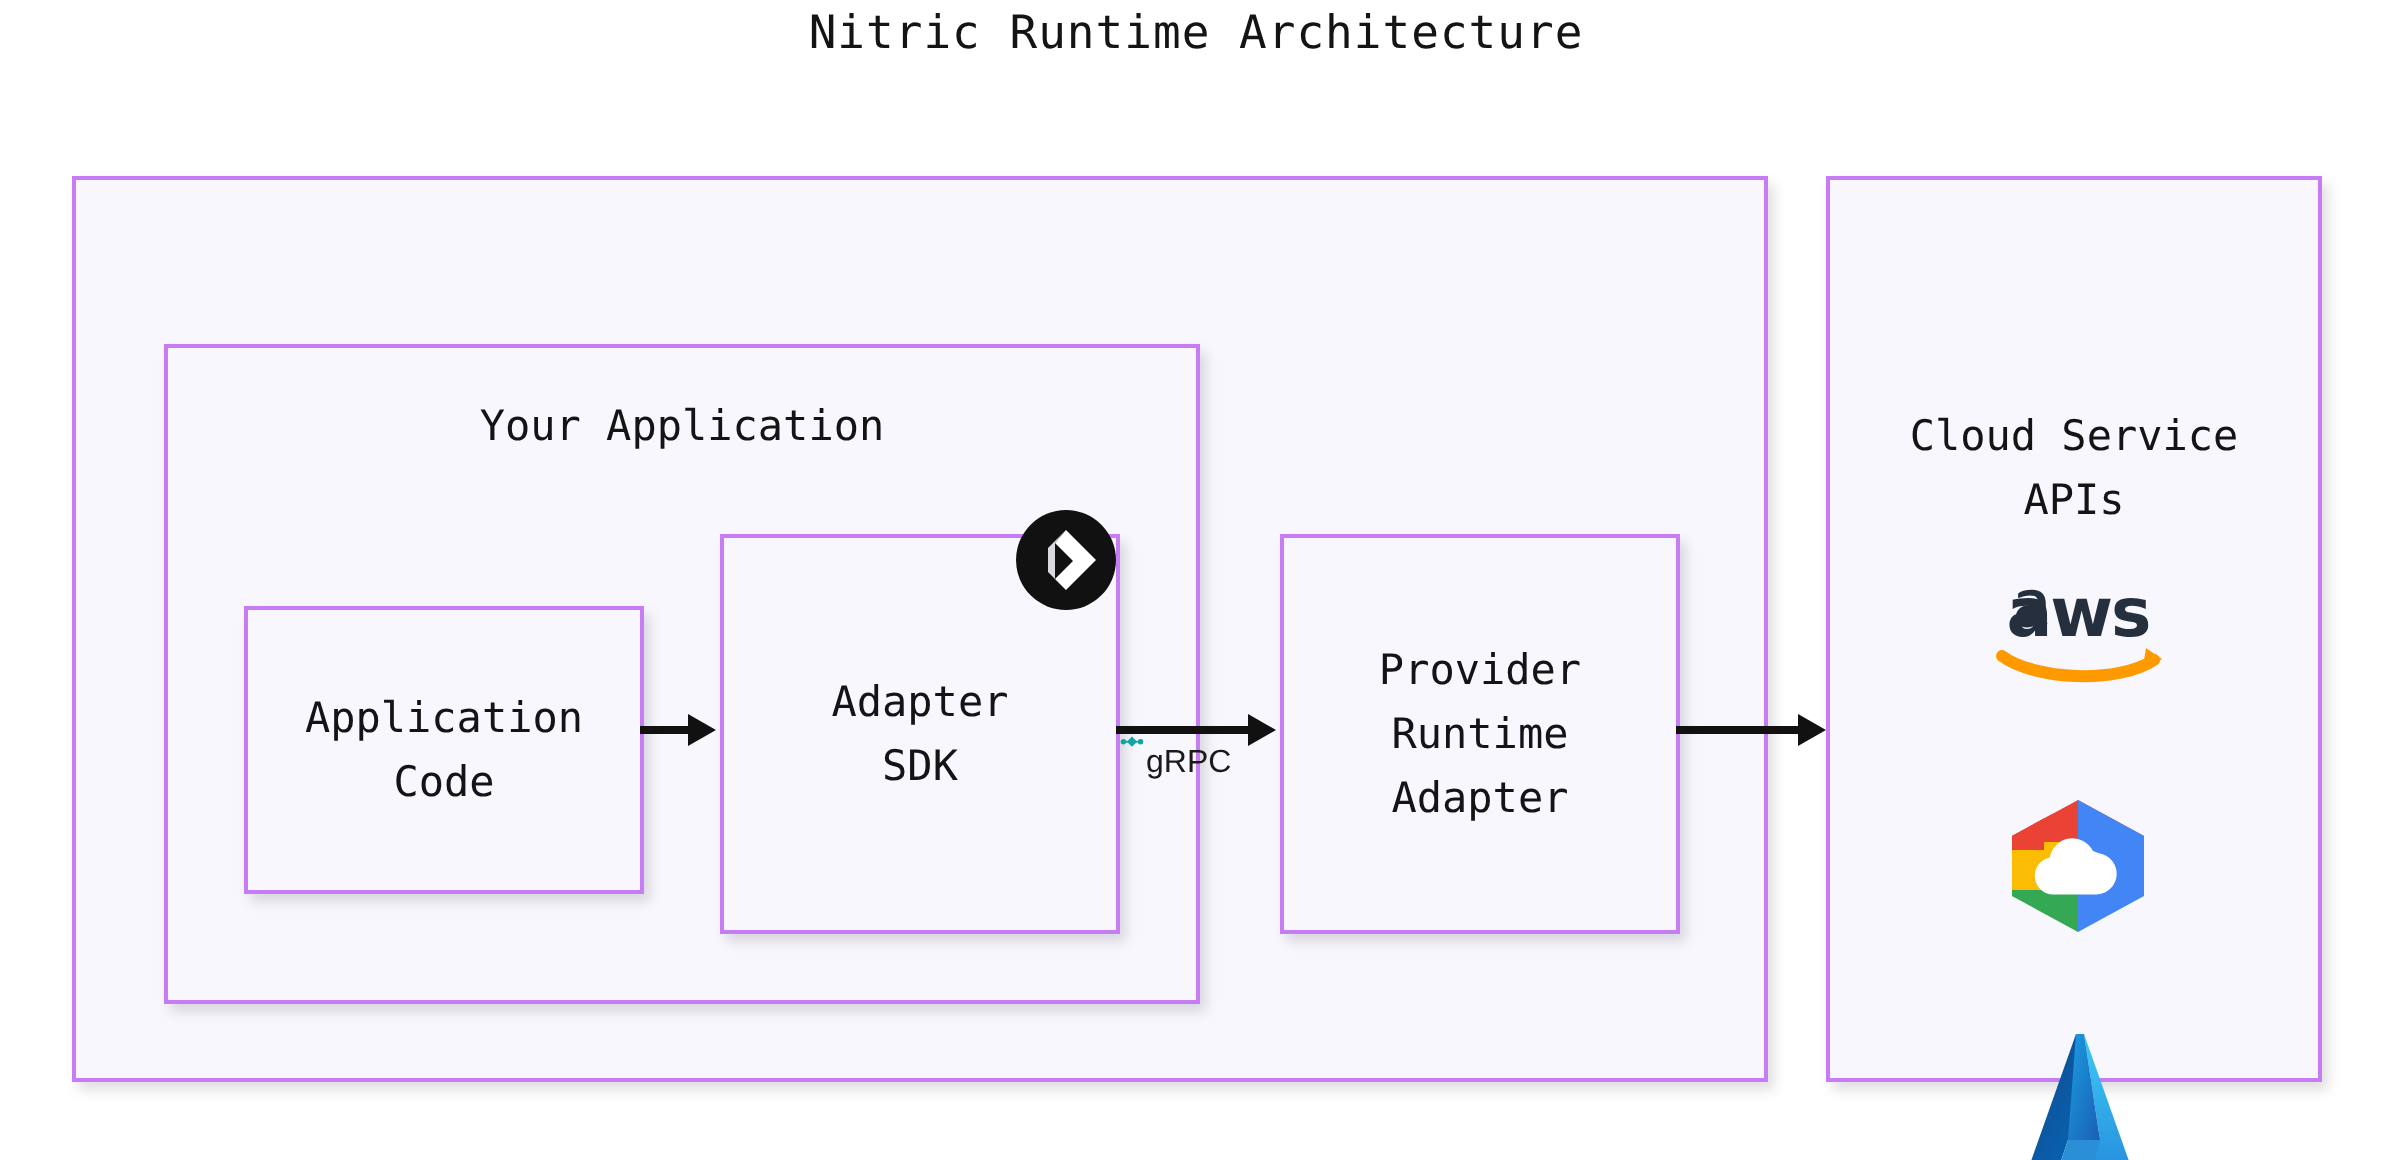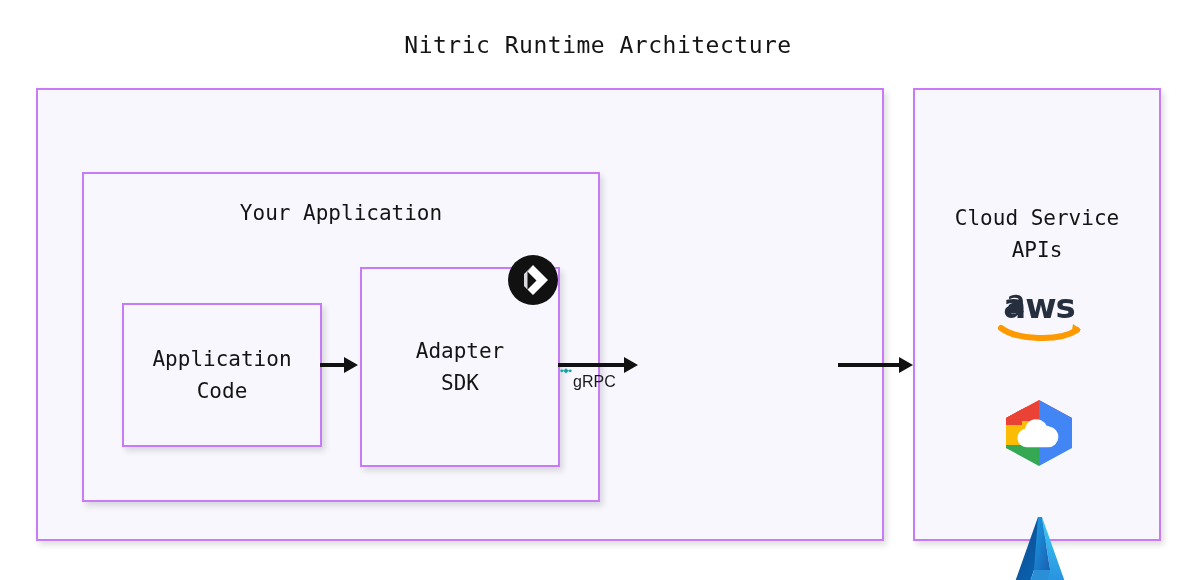--- a/index.html
+++ b/index.html
@@ -20,21 +20,21 @@
     position: absolute;
     left: 0; top: 0;
     width: 1196px;
     height: 580px;
   }
 
   
   .title {
     position: absolute;
     left: 0;
-    top: 32px;
+    top: 4px;
     width: 1196px;
     text-align: center;
     font-size: 23px;
     letter-spacing: 0.5px;
     color: #141414;
     white-space: pre;
   }
 
   
   .box {
@@ -175,20 +175,25 @@
       <div class="leaf-text">Adapter
 SDK</div>
 
       <svg id="nitric-logo" viewBox="0 0 50 50">
         <circle cx="25" cy="25" r="25" fill="#111111"></circle>
         <path d="M25 10 L40 25 L25 40 L19.5 34.5 L28.5 25.5 L19.5 16.5 Z" fill="#ffffff"></path>
         <path d="M25 10 L19.5 16.5 L19.5 34.5 L25 40 L16 31 L16 19 Z" fill="#d8d8dd"></path>
       </svg>
     </div>
 
+    <div class="box" id="provider-adapter" style="left:602px; top:177px; width:200px; height:200px;">
+      <div class="leaf-text">Provider
+Runtime
+Adapter</div>
+    </div>
   </div>
 
   <div class="box" id="cloud-panel">
     <div class="box-label" id="cloud-label">Cloud Service
 APIs</div>
 
     <div class="cloud-logo" id="aws-logo-wrap">
       <svg width="96" height="62" viewBox="0 0 96 62">
         <g fill="#252f3e">
           <path d="M20.4 22.6c0 1.2.13 2.17.36 2.88.26.71.59 1.49 1.05 2.33.16.26.23.52.23.75 0 .33-.2.65-.62.98l-2.07 1.38c-.3.2-.59.3-.85.3-.33 0-.65-.16-.98-.46a10 10 0 0 1-1.18-1.54c-.33-.55-.65-1.18-1.01-1.93-2.56 3.02-5.78 4.53-9.66 4.53-2.76 0-4.96-.79-6.57-2.36C-2.5 27.9-3.3 25.8-3.3 23.2c0-2.76.98-5 2.95-6.7 1.97-1.7 4.6-2.56 7.9-2.56 1.1 0 2.23.1 3.41.26 1.18.16 2.4.43 3.68.72v-2.33c0-2.46-.52-4.17-1.54-5.16-1.05-.98-2.8-1.48-5.29-1.48-1.12 0-2.3.13-3.5.43a25.8 25.8 0 0 0-3.52 1.1c-.52.23-.9.36-1.12.43-.23.07-.4.1-.52.1-.46 0-.69-.33-.69-1.02V5.4c0-.52.07-.92.23-1.15.16-.23.46-.46.92-.69A18.8 18.8 0 0 1 3.71 2.1 20.3 20.3 0 0 1 9.03 1.4c4.07 0 7.05.92 8.95 2.76 1.87 1.84 2.82 4.63 2.82 8.38v11.04h-.4Z" transform="translate(19 10) scale(0.62)"></path>

